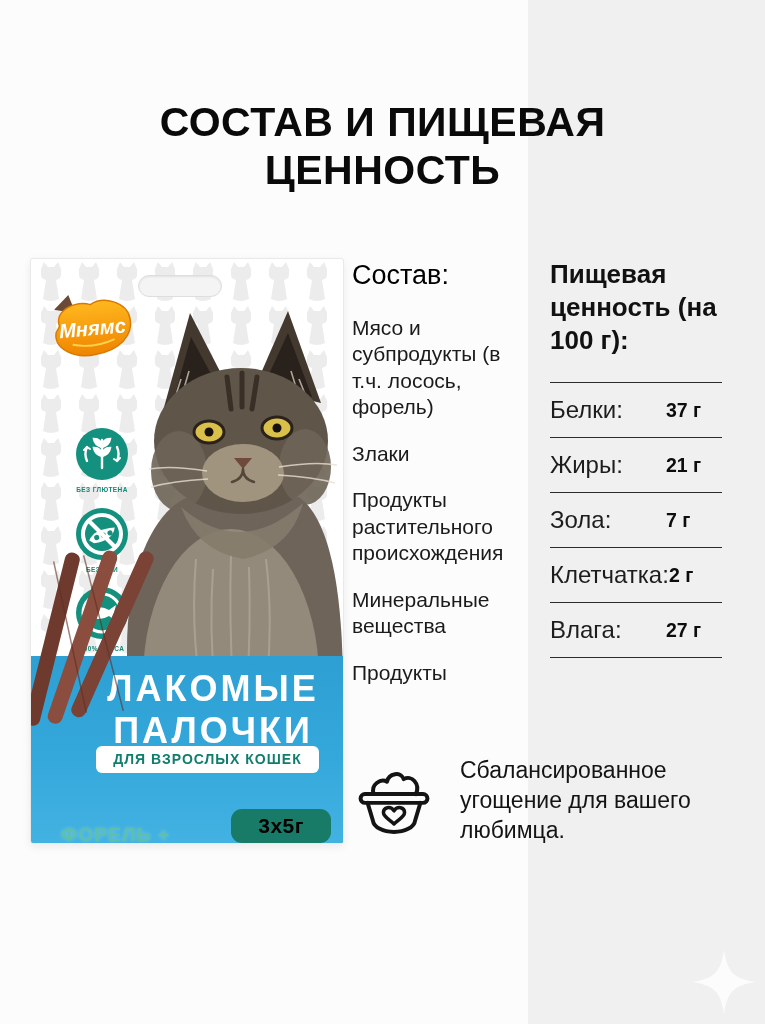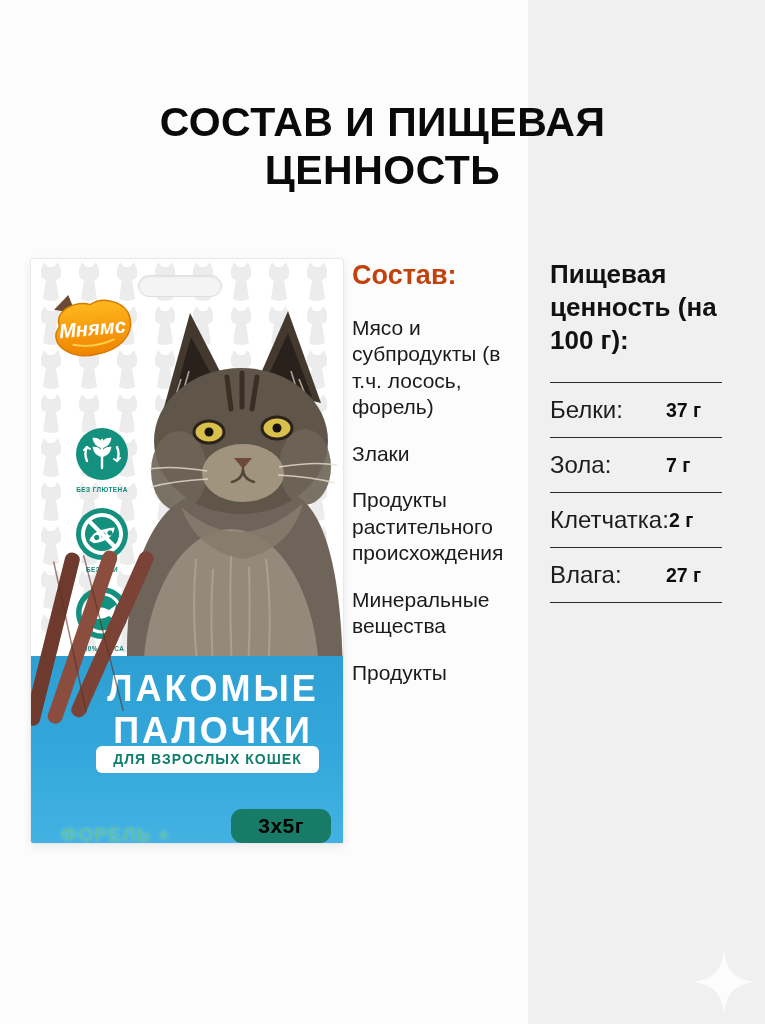--- a/index.html
+++ b/index.html
@@ -33,21 +33,21 @@
     color:#0f7e6d;letter-spacing:1px;}
   .flavor-row{position:absolute;left:30px;top:128px;width:270px;display:flex;align-items:center;justify-content:space-between;}
   .flavor-label{font-size:19px;font-weight:800;letter-spacing:1.2px;color:#5cc0ac;
     text-shadow:0 0 4px rgba(255,255,255,.25);margin-top:40px;}
   .weight-badge{background:#187b67;color:#000000;font-size:21px;font-weight:800;border-radius:11px;
     padding:5px 27px;letter-spacing:.5px;}
   .sticks-svg{position:absolute;left:0;top:283px;}
 
   
   .comp-col{position:absolute;left:352px;top:260px;width:182px;color:#1b1b1b;}
-  .comp-heading{font-size:27px;font-weight:700;margin:0 0 24px 0;color:#c2410c;}
+  .comp-heading{font-size:27px;font-weight:400;margin:0 0 24px 0;color:#000000;}
   .comp-item{font-size:21px;line-height:1.26;margin-bottom:20px;}
 
   
   .nutri-col{position:absolute;left:550px;top:258px;width:172px;color:#111;}
   .nutri-heading{font-size:26px;font-weight:800;line-height:1.27;margin:0 0 25px 0;}
   .nutri-table{width:100%;}
   .nutri-row{display:flex;align-items:center;border-top:1.5px solid #2b2b2b;padding:13px 0;}
   .nutri-row:last-child{border-bottom:1.5px solid #2b2b2b;}
   .nutri-label{flex:1;font-size:24px;color:#1d1d1d;}
   .nutri-value{width:56px;font-size:19.5px;font-weight:bold;color:#0d0d0d;}
@@ -226,31 +226,48 @@
   </div>
 
   <div class="nutri-col">
     <h2 class="nutri-heading">Пищевая ценность (на 100 г):</h2>
     <div class="nutri-table">
       <div class="nutri-row">
         <span class="nutri-label">Белки:</span>
         <span class="nutri-value">37 г</span>
       </div>
       <div class="nutri-row">
+        <span class="nutri-label">Жиры:</span>
+        <span class="nutri-value">21 г</span>
+      </div>
+      <div class="nutri-row">
         <span class="nutri-label">Зола:</span>
         <span class="nutri-value">7 г</span>
       </div>
       <div class="nutri-row">
         <span class="nutri-label">Клетчатка:</span>
         <span class="nutri-value">2 г</span>
       </div>
       <div class="nutri-row">
         <span class="nutri-label">Влага:</span>
         <span class="nutri-value">27 г</span>
       </div>
     </div>
   </div>
 
+  <div class="footer">
+    <div class="bowl-wrap">
+      <svg width="88" height="92" viewBox="0 0 100 100">
+        <g stroke="#141414" stroke-width="4.5" fill="none" stroke-linecap="round" stroke-linejoin="round">
+          <path d="M27,41 C23,30 35,23 42,27 C44,17 58,15 61,24 C70,19 80,29 75,41"></path>
+          <rect x="12" y="41" width="76" height="10" rx="5"></rect>
+          <path d="M20,51 L26,71 C27,79 38,84 50,84 C62,84 73,79 74,71 L80,51"></path>
+          <path d="M50,60 C46,54 38,56 38,62 C38,67 45,70 50,75 C55,70 62,67 62,62 C62,56 54,54 50,60 Z" stroke-width="4"></path>
+        </g>
+      </svg>
+    </div>
+    <div class="footer-text">Сбалансированное угощение для вашего любимца.</div>
+  </div>
 
   <svg class="sparkle" width="72" height="72" viewBox="-36 -36 72 72">
     <path d="M0,-32 C3,-10 10,-3 32,0 C10,3 3,10 0,32 C-3,10 -10,3 -32,0 C-10,-3 -3,-10 0,-32 Z" fill="#ffffff"></path>
   </svg>
 </div>
 
 </body></html>

